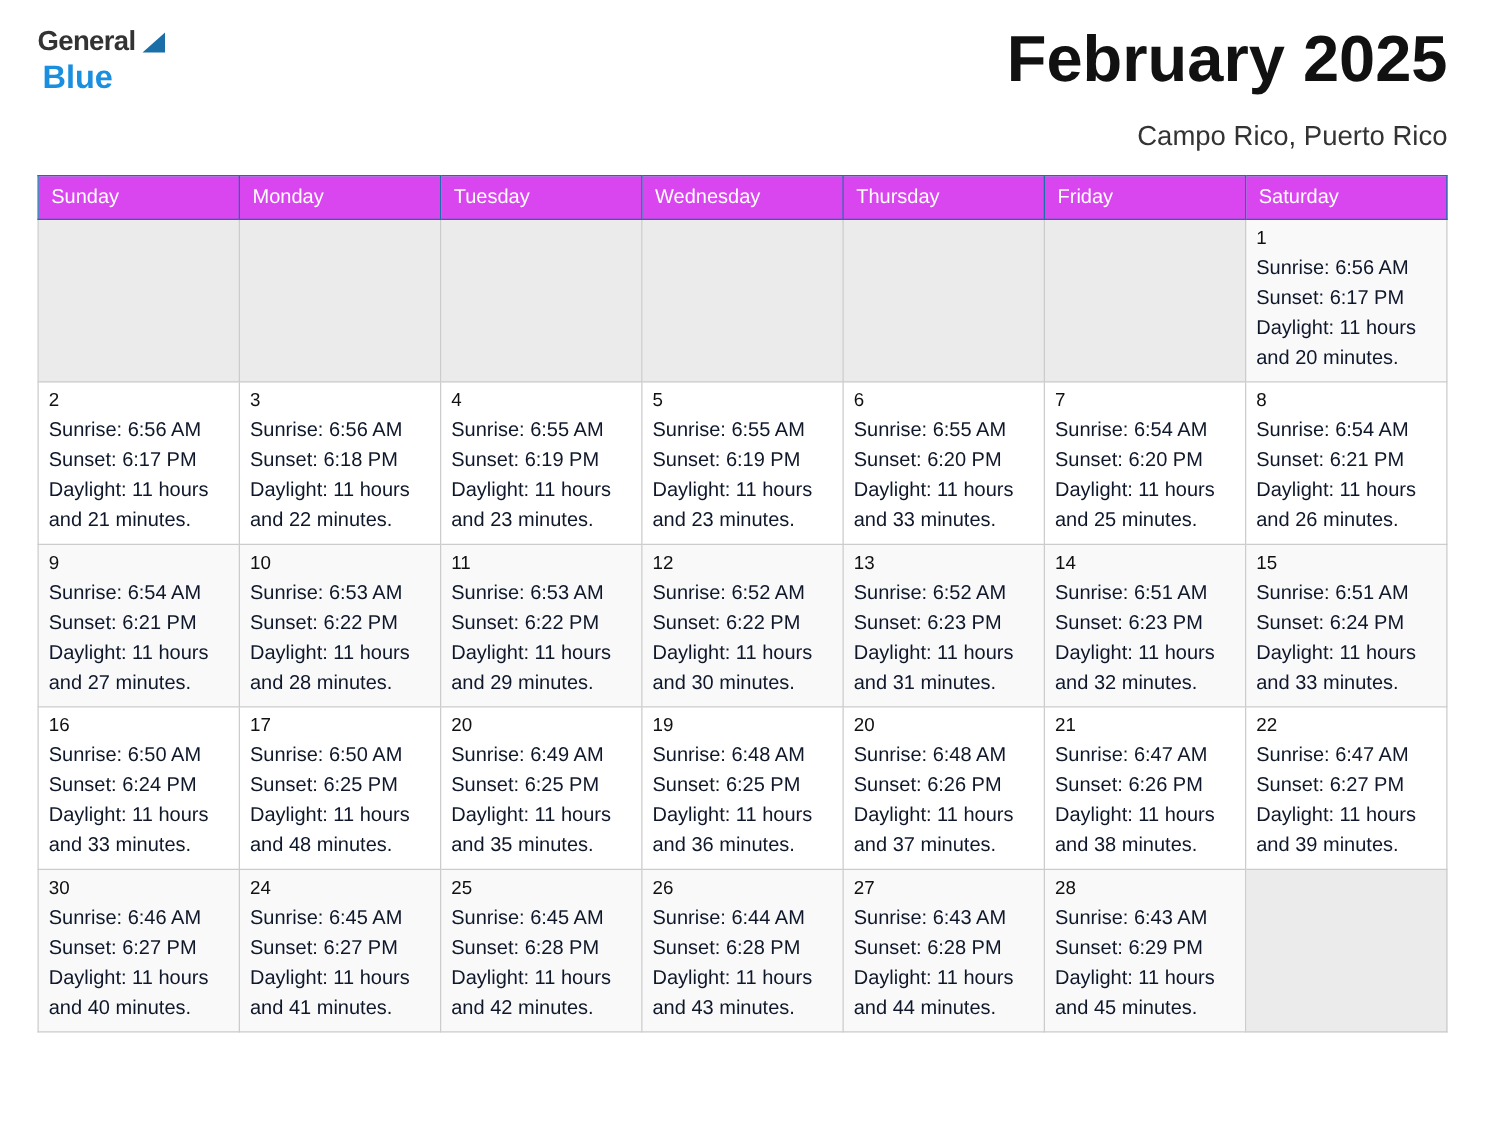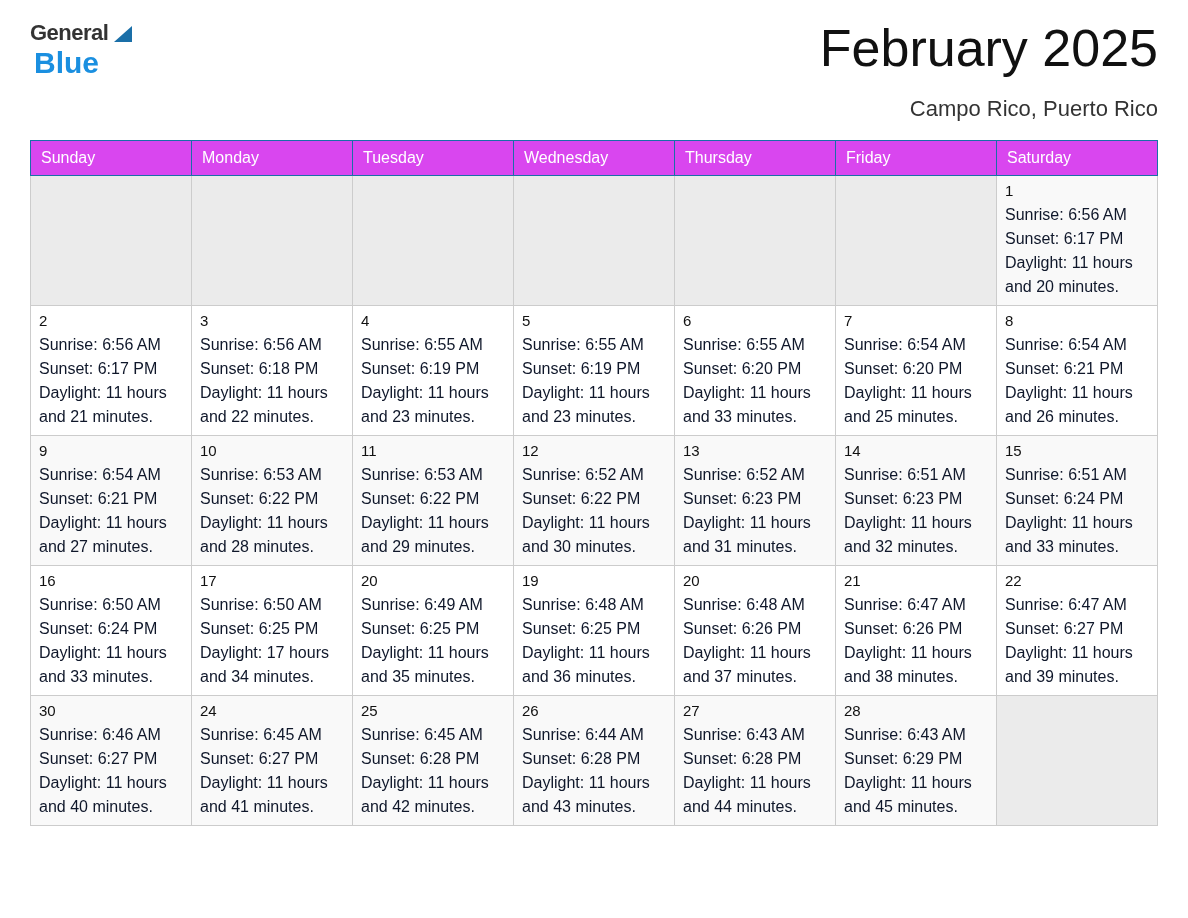--- a/index.html
+++ b/index.html
@@ -30,21 +30,21 @@
       font-size: 22px;
       font-weight: bold;
       color: #333;
       letter-spacing: -0.5px;
     }
     .title-block {
       text-align: right;
     }
     .month-title {
       font-size: 52px;
-      font-weight: normal;
+      font-weight: bold;
       color: #111;
       line-height: 1.1;
     }
     .location-title {
       font-size: 22px;
       color: #333;
       margin-top: 19px;
     }
     .calendar {
       width: 100%;
@@ -101,21 +101,21 @@
   <div class="logo">
     <div class="logo-top">
       <span class="logo-general">General</span>
       <div style="display:inline-block; margin-left:2px; margin-bottom:-4px;">
         <svg width="22" height="22" viewBox="0 0 22 22">
           <polygon points="2,20 20,20 20,4" fill="#1a6fa8"></polygon>
         </svg>
       </div>
     </div>
     <div style="margin-left:4px;">
-      <span style="font-size:30px; font-weight:bold; color:#1a8fe0;">Blue</span>
+      <span style="font-size:26px; font-weight:bold; color:#1a8fe0;">Blue</span>
     </div>
   </div>
   <div class="title-block">
     <div class="month-title">February 2025</div>
     <div class="location-title">Campo Rico, Puerto Rico</div>
   </div>
 </div>
 
 <table class="calendar">
   <thead>
@@ -269,21 +269,21 @@
             <div>Sunrise: 6:50 AM</div>
             <div>Sunset: 6:24 PM</div>
             <div>Daylight: 11 hours and 33 minutes.</div>
           </div>
         </td>
         <td>
           <span class="day-number">17</span>
           <div class="day-info">
             <div>Sunrise: 6:50 AM</div>
             <div>Sunset: 6:25 PM</div>
-            <div>Daylight: 17 hours and 34 minutes.</div>
+            <div>Daylight: 11 hours and 48 minutes.</div>
           </div>
         </td>
         <td>
           <span class="day-number">20</span>
           <div class="day-info">
             <div>Sunrise: 6:49 AM</div>
             <div>Sunset: 6:25 PM</div>
             <div>Daylight: 11 hours and 35 minutes.</div>
           </div>
         </td>

